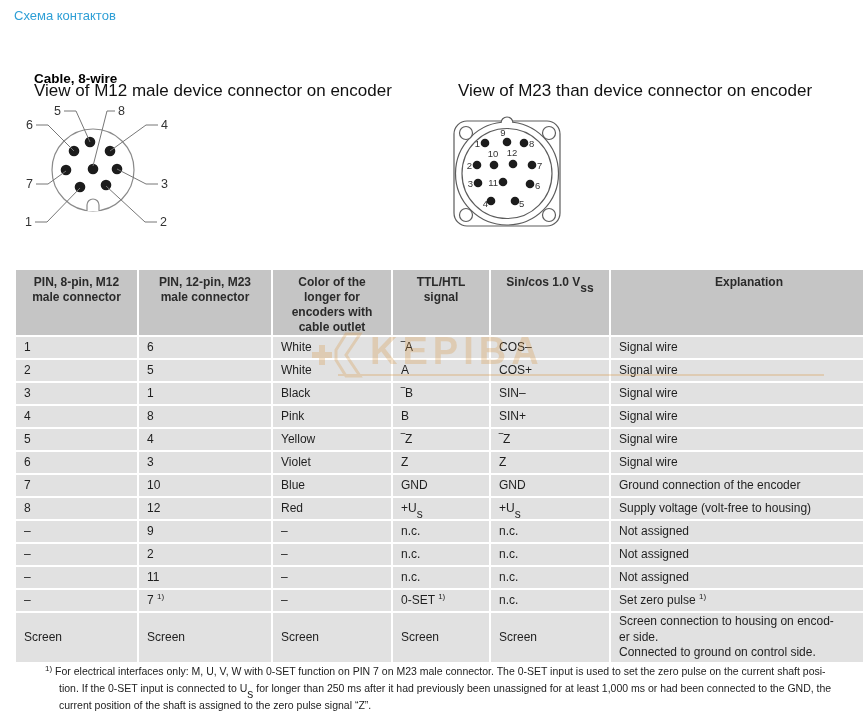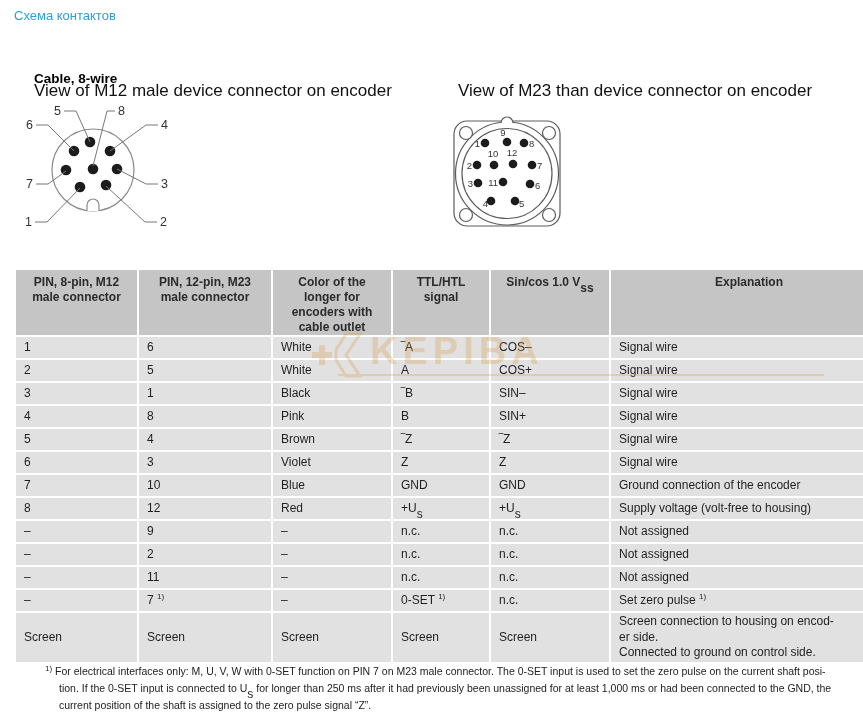--- a/index.html
+++ b/index.html
@@ -194,21 +194,21 @@
         <td>4</td>
         <td>8</td>
         <td>Pink</td>
         <td>B</td>
         <td>SIN+</td>
         <td>Signal wire</td>
       </tr>
       <tr>
         <td>5</td>
         <td>4</td>
-        <td>Brown</td>
+        <td>Yellow</td>
         <td>‾Z</td>
         <td>‾Z</td>
         <td>Signal wire</td>
       </tr>
       <tr>
         <td>6</td>
         <td>3</td>
         <td>Violet</td>
         <td>Z</td>
         <td>Z</td>

